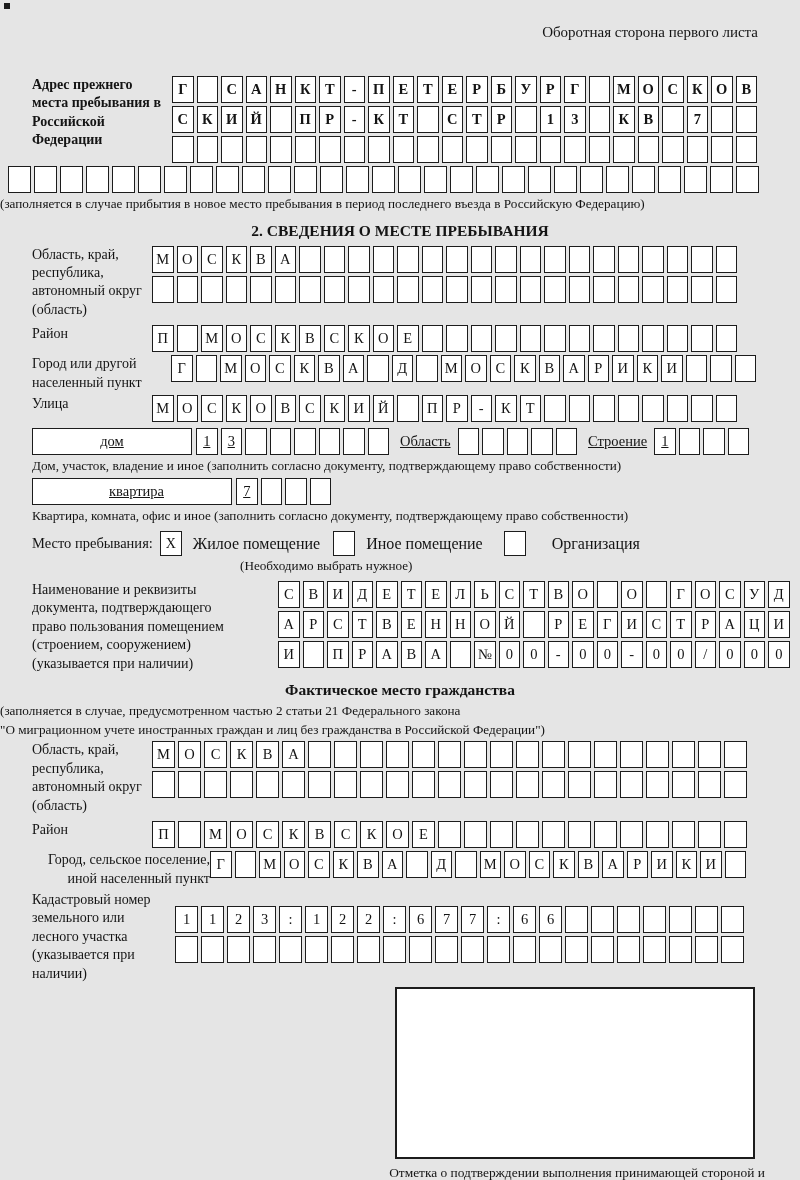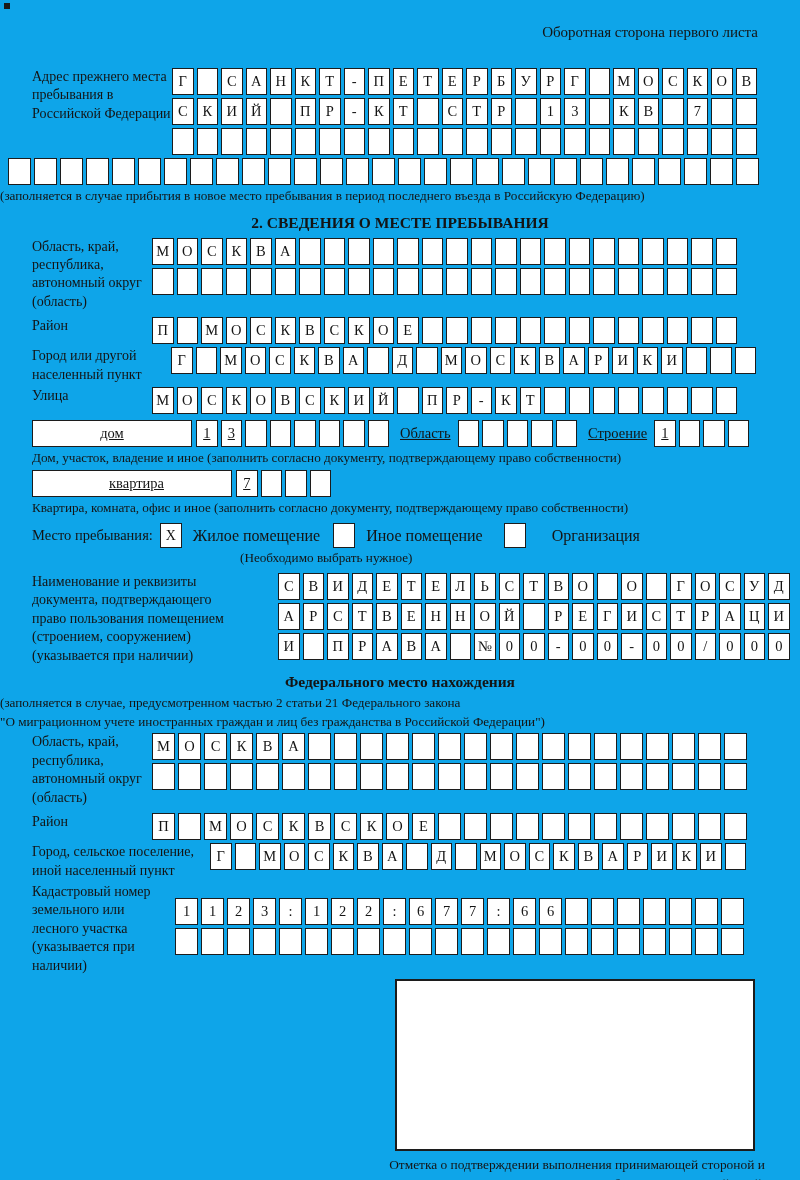--- a/index.html
+++ b/index.html
@@ -1,37 +1,37 @@
 <!DOCTYPE html>
 <html><head>
 <meta charset="utf-8">
 <style>
   html,body{margin:0;padding:0;background:#ffffff;}
   .page{
     position:relative;
     width:800px;height:1180px;
-    background:#0ea5e9;
+    background:#e5e5e5;
     color:#141414;
     font-family:"Liberation Serif","DejaVu Serif",serif;
     overflow:hidden;
     box-sizing:border-box;
   }
   .artifact{position:absolute;left:4px;top:3px;width:6px;height:6px;background:#1a1a1a;}
   .top-title{
     margin-top:24px;
     padding-right:42px;
     text-align:right;
     font-size:15px;
   }
   
   .form-row{display:flex;align-items:flex-start;margin-left:32px;}
   .row-label{font-size:14px;line-height:1.32;flex:0 0 auto;}
   .w140{width:140px;}
   .w120{width:120px;}
-  .w178{width:178px;}
+  .w178{width:178px;text-align:right;}
   .w215{width:215px;margin-right:8px;}
   .w135{width:135px;margin-right:8px;}
   .grid-stack{display:flex;flex-direction:column;}
   .grid-stack .cells{margin-bottom:3px;}
   .cells{display:flex;flex:0 0 auto;}
   .cell{
     box-sizing:border-box;
     width:21.5px;height:27px;
     border:1.6px solid #1c1c1c;
     margin-right:3px;
@@ -104,21 +104,21 @@
   .mt3{margin-top:3px;}
 </style>
 </head>
 <body>
 
 <div class="page">
   <div class="artifact"></div>
 
   <div class="top-title">Оборотная сторона первого листа</div>
 
-  <div class="form-row" style="margin-top:27px;">
+  <div class="form-row" style="margin-top:35px;font-weight:bold;">
     <div class="row-label w140">Адрес прежнего места пребывания в Российской Федерации</div>
     <div class="grid-stack">
       <div class="cells">
           <span class="cell">Г</span>
           <span class="cell"></span>
           <span class="cell">С</span>
           <span class="cell">А</span>
           <span class="cell">Н</span>
           <span class="cell">К</span>
           <span class="cell">Т</span>
@@ -497,21 +497,21 @@
           <span class="cell">0</span>
           <span class="cell">0</span>
           <span class="cell">/</span>
           <span class="cell">0</span>
           <span class="cell">0</span>
           <span class="cell">0</span>
         </div>
     </div>
   </div>
 
-  <div class="fact-title">Федерального место нахождения</div>
+  <div class="fact-title">Фактическое место гражданства</div>
   <div class="note center fact-note">(заполняется в случае, предусмотренном частью 2 статьи 21 Федерального закона</div>
   <div class="note center fact-note">"О миграционном учете иностранных граждан и лиц без гражданства в Российской Федерации")</div>
 
   <div class="form-row mt3">
     <div class="row-label w120">Область, край, республика, автономный округ (область)</div>
     <div class="grid-stack">
       <div class="cells fact">
           <span class="cell">М</span>
           <span class="cell">О</span>
           <span class="cell">С</span>

